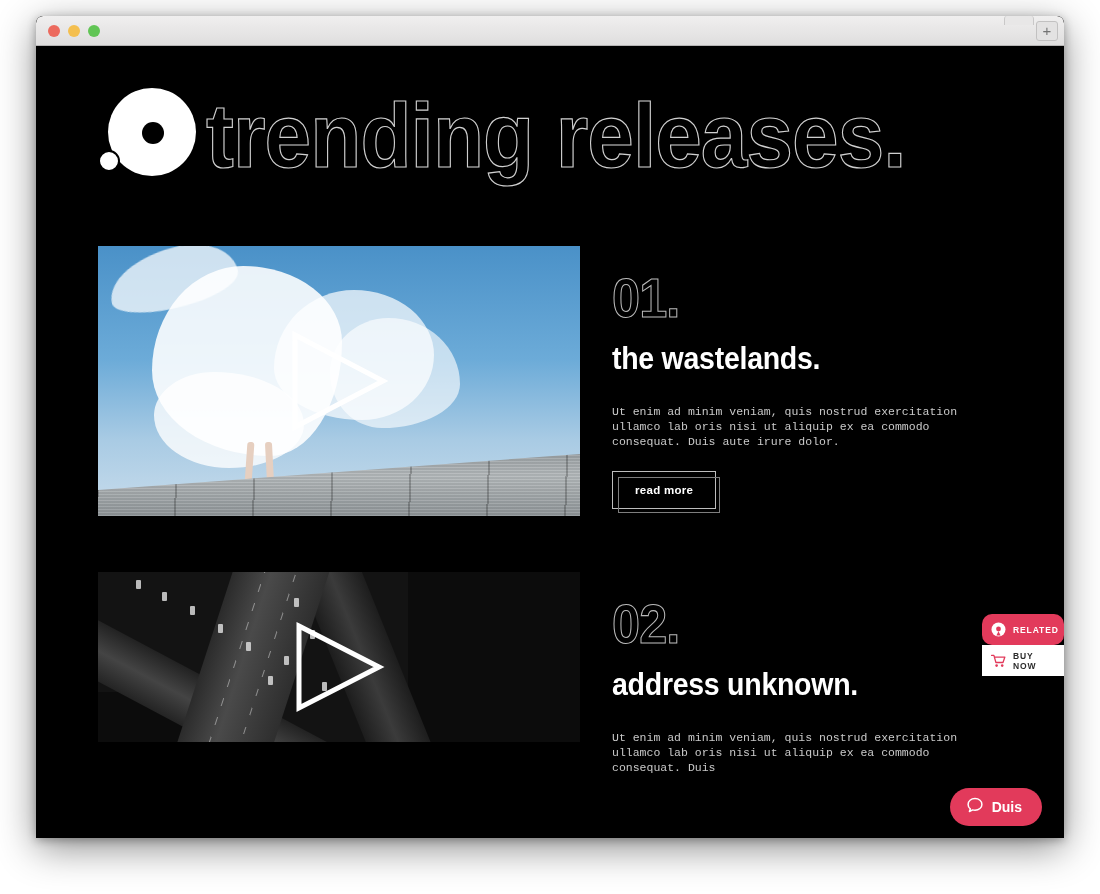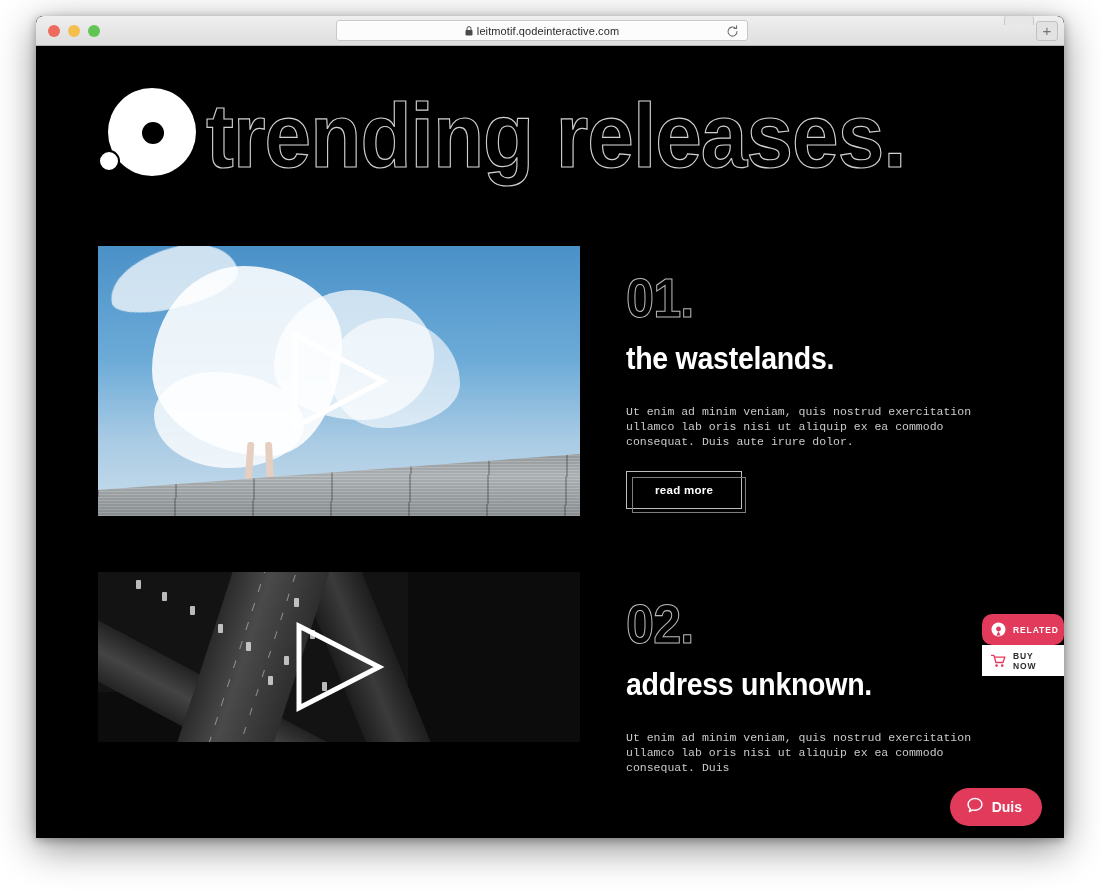--- a/index.html
+++ b/index.html
@@ -148,21 +148,21 @@
   #nav-tools {
     margin-left: auto;
     display: flex; align-items: center; gap: 20px;
   }
   .tool-icon { color: #fff; display: flex; align-items: center; }
 
   
   #releases { margin-top: 62px; padding: 0 0 0 62px; }
   .release-row {
     display: flex;
-    gap: 46px;
+    gap: 32px;
     margin-bottom: 56px;
   }
   .release-media {
     position: relative;
     width: 482px; height: 270px;
     flex: none;
     overflow: hidden;
   }
   .release-media.short { height: 170px; }
 
@@ -277,21 +277,21 @@
     font-size: 11.5px;
     line-height: 15px;
     color: #c9c9c9;
     max-width: 360px;
   }
 
   .read-more {
     position: relative;
     display: inline-block;
     margin-top: 22px;
-    padding: 12px 28px;
+    padding: 12px 22px;
     font-size: 11.5px; font-weight: 700; color: #fff;
     letter-spacing: .3px;
     border: 1px solid #bdbdbd;
   }
   .read-more::after {
     content: ""; position: absolute;
     left: 5px; top: 5px; right: -5px; bottom: -5px;
     border: 1px solid #7e7e7e;
     pointer-events: none;
   }
@@ -328,35 +328,20 @@
 
 <div id="browser-window">
 
   <div id="browser-chrome">
     <div class="traffic-lights">
       <span class="tl red"></span>
       <span class="tl yellow"></span>
       <span class="tl green"></span>
     </div>
 
-    <div id="url-bar">
-      <span id="url-text">
-        <svg class="lock-glyph" width="8" height="10" viewBox="0 0 8 10">
-          <rect x="0.5" y="4" width="7" height="5.5" rx="1" fill="#4a4a4a"></rect>
-          <path d="M2 4V2.6A2 2 0 0 1 6 2.6V4" stroke="#4a4a4a" stroke-width="1" fill="none"></path>
-        </svg>
-        <span>leitmotif.qodeinteractive.com</span>
-      </span>
-      <span id="reload-icon">
-        <svg width="13" height="13" viewBox="0 0 13 13">
-          <path d="M11 6.5a4.5 4.5 0 1 1-1.4-3.2" stroke="#6d6d6d" stroke-width="1.1" fill="none" stroke-linecap="round"></path>
-          <path d="M10.6 0.9v2.6H8" stroke="#6d6d6d" stroke-width="1.1" fill="none" stroke-linecap="round" stroke-linejoin="round"></path>
-        </svg>
-      </span>
-    </div>
 
     <div id="tab-stub"></div>
     <div id="new-tab-button">+</div>
   </div>
 
   <div id="page-viewport">
 
     <header id="site-header">
 
       <div id="logo-row">

